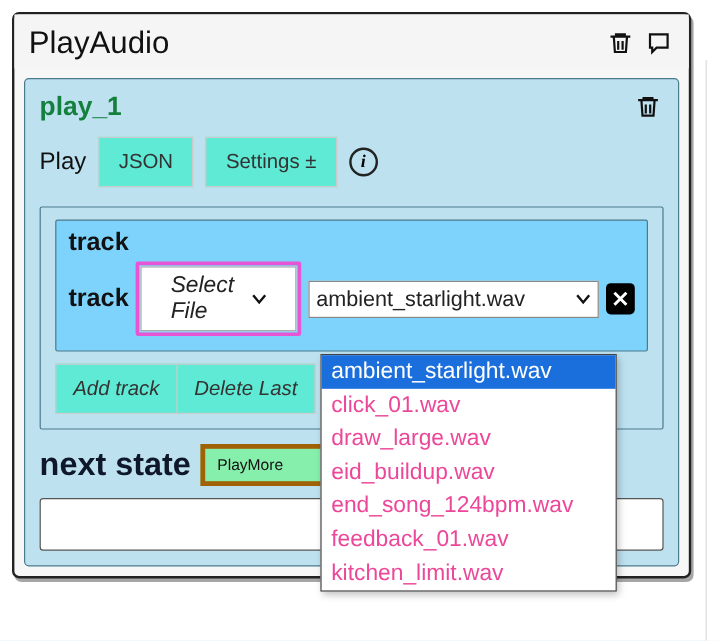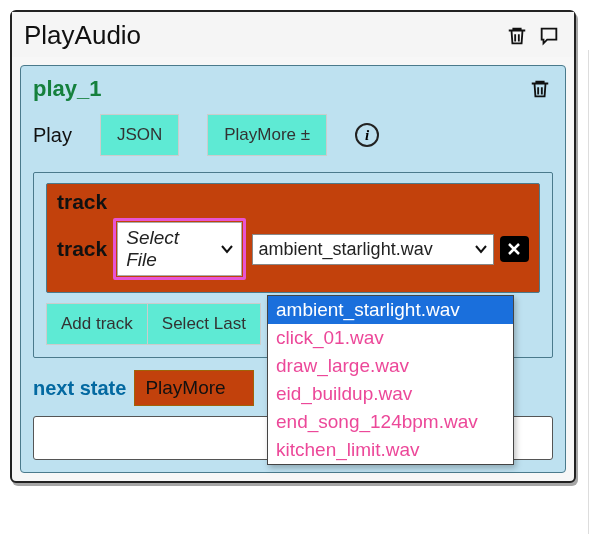--- a/index.html
+++ b/index.html
@@ -64,21 +64,21 @@
     }
     .panel-title {
       font-size: 22px;
       font-weight: 600;
       color: #15803d;
     }
 
     .row1 {
       display: flex;
       align-items: center;
-      gap: 28px;
+      gap: 10px;
       margin-bottom: 16px;
     }
     .play-label {
       font-size: 20px;
       color: #111;
     }
     .wbtn {
       background: #5eead4;
       border: 1px solid #ccc;
       padding: 10px 16px;
@@ -110,21 +110,21 @@
     }
     .tracks-title {
       font-size: 21px;
       color: #111;
       margin-bottom: 12px;
     }
     .track-box {
       border: 1.5px solid #4a7a8c;
       border-radius: 2px;
       padding: 6px 10px 12px 10px;
-      background: #c2410c;
+      background: #7dd3fc;
       margin-bottom: 10px;
     }
     .track-heading {
       font-size: 21px;
       font-weight: 600;
       color: #111;
       margin-bottom: 4px;
     }
     .track-row {
       display: flex;
@@ -139,21 +139,21 @@
     }
     .selectfile-wrap {
       border: 3px solid #e754d4;
       border-radius: 2px;
       padding: 1px;
       display: inline-block;
     }
     .selectfile {
       background: #fff;
       border: 1px solid #aaa;
-      padding: 4px 8px;
+      padding: 4px 24px;
       font-size: 19px;
       font-style: italic;
       color: #222;
       display: flex;
       align-items: center;
       gap: 8px;
       cursor: pointer;
     }
     .chev {
       width: 12px;
@@ -187,37 +187,38 @@
 
     .track-actions {
       display: flex;
       gap: 0;
       margin-top: 0;
     }
     .track-actions .wbtn {
       border: 1px solid #ccc;
       padding: 10px 14px;
       font-size: 17px;
+      font-style: italic;
     }
 
     .nextstate-row {
       display: flex;
       align-items: center;
       gap: 8px;
     }
     .ns-label {
-      font-size: 20px;
-      font-weight: 600;
-      color: #0369a1;
+      font-size: 27px;
+      font-weight: 600;
+      color: #0f172a;
     }
     .ns-input {
-      background: #c2410c;
-      border: 1px solid #a16207;
+      background: #86efac;
+      border: 4px solid #a16207;
       padding: 6px 10px;
-      font-size: 19px;
+      font-size: 13px;
       color: #111;
       width: 120px;
     }
 
     .bottom-white {
       border: 1.5px solid #555;
       border-radius: 3px;
       background: #fff;
       height: 44px;
       margin-top: 10px;
@@ -290,21 +291,21 @@
         <div class="icon-btn">
           <svg width="22" height="22" viewBox="0 0 24 24" fill="none" stroke="#111" stroke-width="2">
             <path d="M3 6h18M8 6V4h8v2M6 6l1 14h10l1-14M10 10v8M14 10v8"></path>
           </svg>
         </div>
       </div>
 
       <div class="row1">
         <span class="play-label">Play</span>
         <button class="wbtn">JSON</button>
-        <button class="wbtn">PlayMore ±</button>
+        <button class="wbtn">Settings ±</button>
         <div class="info-circle">i</div>
       </div>
 
       <div class="tracks-box">
 
         <div class="track-box">
           <div class="track-heading">track</div>
           <div class="track-row">
             <span class="track-label">track</span>
             <span class="selectfile-wrap">
@@ -328,21 +329,21 @@
             <span class="x-btn">
               <svg width="14" height="14" viewBox="0 0 14 14">
                   <path d="M2 2l10 10M12 2L2 12" stroke="#fff" stroke-width="2.5"></path>
                 </svg>
             </span>
           </div>
         </div>
 
         <div class="track-actions">
           <button class="wbtn">Add track</button>
-          <button class="wbtn" style="border-left:none;">Select Last</button>
+          <button class="wbtn" style="border-left:none;">Delete Last</button>
         </div>
       </div>
 
       <div class="nextstate-row">
         <span class="ns-label">next state</span>
         <input class="ns-input" value="PlayMore" style="">
       </div>
 
       <div class="bottom-white">
         <span>c</span>
@@ -350,14 +351,15 @@
     </div>
   </div>
 </div>
 
 <div class="dropdown-list" id="dd">
     <div class="opt sel">ambient_starlight.wav</div>
     <div class="opt">click_01.wav</div>
     <div class="opt">draw_large.wav</div>
     <div class="opt">eid_buildup.wav</div>
     <div class="opt">end_song_124bpm.wav</div>
+    <div class="opt">feedback_01.wav</div>
     <div class="opt">kitchen_limit.wav</div>
   </div>
 
 </body></html>

